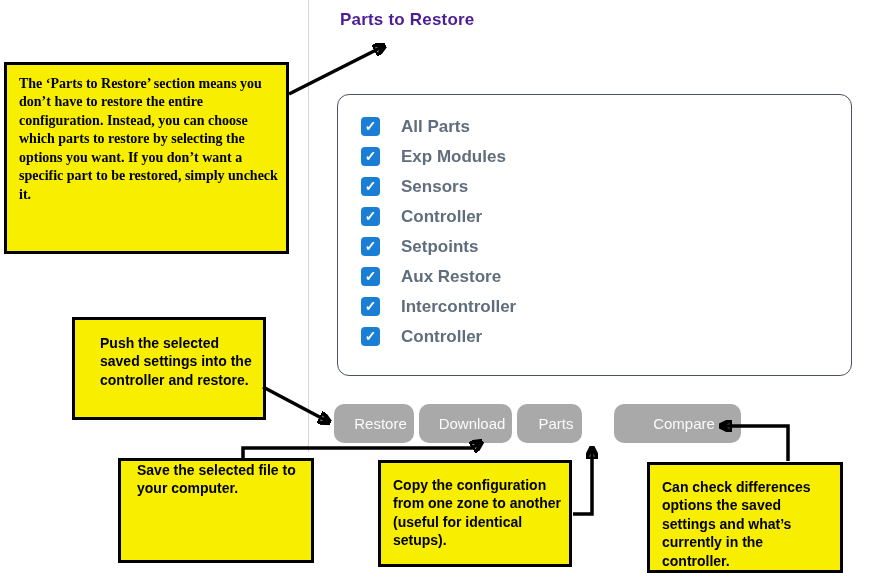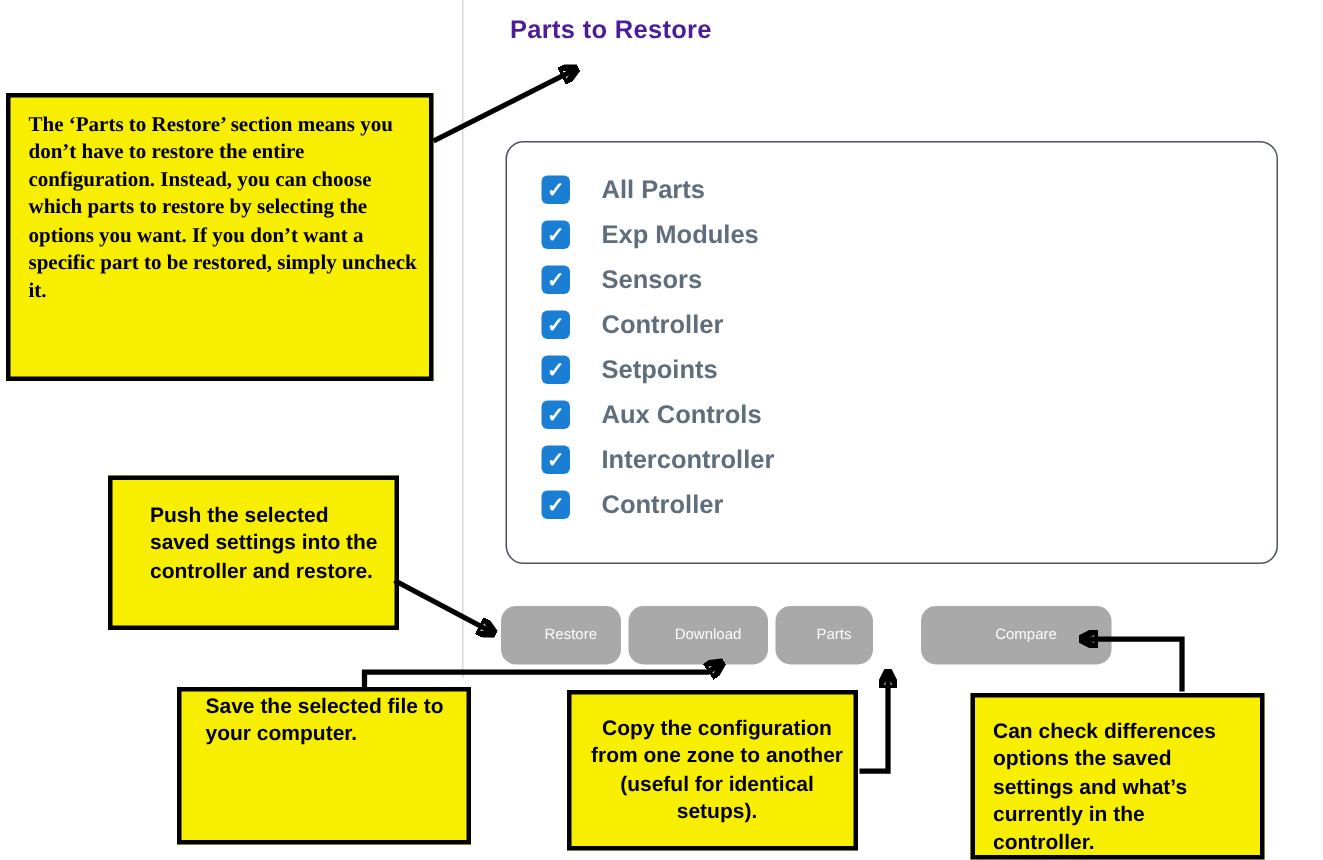--- a/index.html
+++ b/index.html
@@ -44,21 +44,21 @@
     line-height: 1; transform: translateY(-1px);
   }
   .part-label {
     margin-left: 21px;
     font-size: 17px; font-weight: 700; color: #5f6d7c;
   }
   .action-btn {
     position: absolute; top: 404px; height: 39px;
     background: #a9a9a9;
     border: none; border-radius: 10px;
-    color: #fafafa; font-size: 10px;
+    color: #fafafa; font-size: 15px;
     font-family: "Liberation Sans", sans-serif;
     display: flex; align-items: center; justify-content: center;
     cursor: pointer;
     padding-left: 13px;
   }
   .btn-restore  { left: 334px; width: 80px; }
   .btn-download { left: 419px; width: 93px; }
   .btn-copy     { left: 517px; width: 65px; }
   .btn-compare  { left: 614px; width: 127px; }
   .callout {
@@ -66,21 +66,21 @@
     background: #f8ef00;
     border: 3px solid #000000;
     color: #000000;
     font-size: 14px; font-weight: 700;
     line-height: 1.32;
   }
   .callout-1 { left: 4px;   top: 62px;  width: 285px; height: 192px; padding: 10px 6px 8px 12px; font-family: Liberation Serif, serif; }
   .callout-2 { left: 72px;  top: 317px; width: 194px; height: 103px; padding: 14px 8px 8px 25px; }
   .callout-3 { left: 118px; top: 458px; width: 196px; height: 105px;
                display: flex; align-items: flex-start; padding: 0 8px 0 16px; }
-  .callout-4 { left: 378px; top: 460px; width: 194px; height: 107px; padding: 13px 6px 8px 12px; text-align: center; }
+  .callout-4 { left: 378px; top: 460px; width: 194px; height: 107px; padding: 13px 6px 8px 12px; }
   .callout-5 { left: 647px; top: 462px; width: 196px; height: 111px; padding: 13px 6px 8px 12px; }
   .arrow-layer {
     position: absolute; left: 0; top: 0;
     width: 882px; height: 573px;
     pointer-events: none;
   }
   .arrow-layer path {
     fill: none; stroke: #000000;
     stroke-width: 3.5; stroke-linejoin: miter;
   }
@@ -120,21 +120,21 @@
   <div class="part-row">
     <span class="checkbox">
         <span class="check">✓</span>
       </span>
     <span class="part-label">Setpoints</span>
   </div>
   <div class="part-row">
     <span class="checkbox">
         <span class="check">✓</span>
       </span>
-    <span class="part-label">Aux Controls</span>
+    <span class="part-label">Aux Restore</span>
   </div>
   <div class="part-row">
     <span class="checkbox">
         <span class="check">✓</span>
       </span>
     <span class="part-label">Intercontroller</span>
   </div>
   <div class="part-row">
     <span class="checkbox">
         <span class="check">✓</span>

